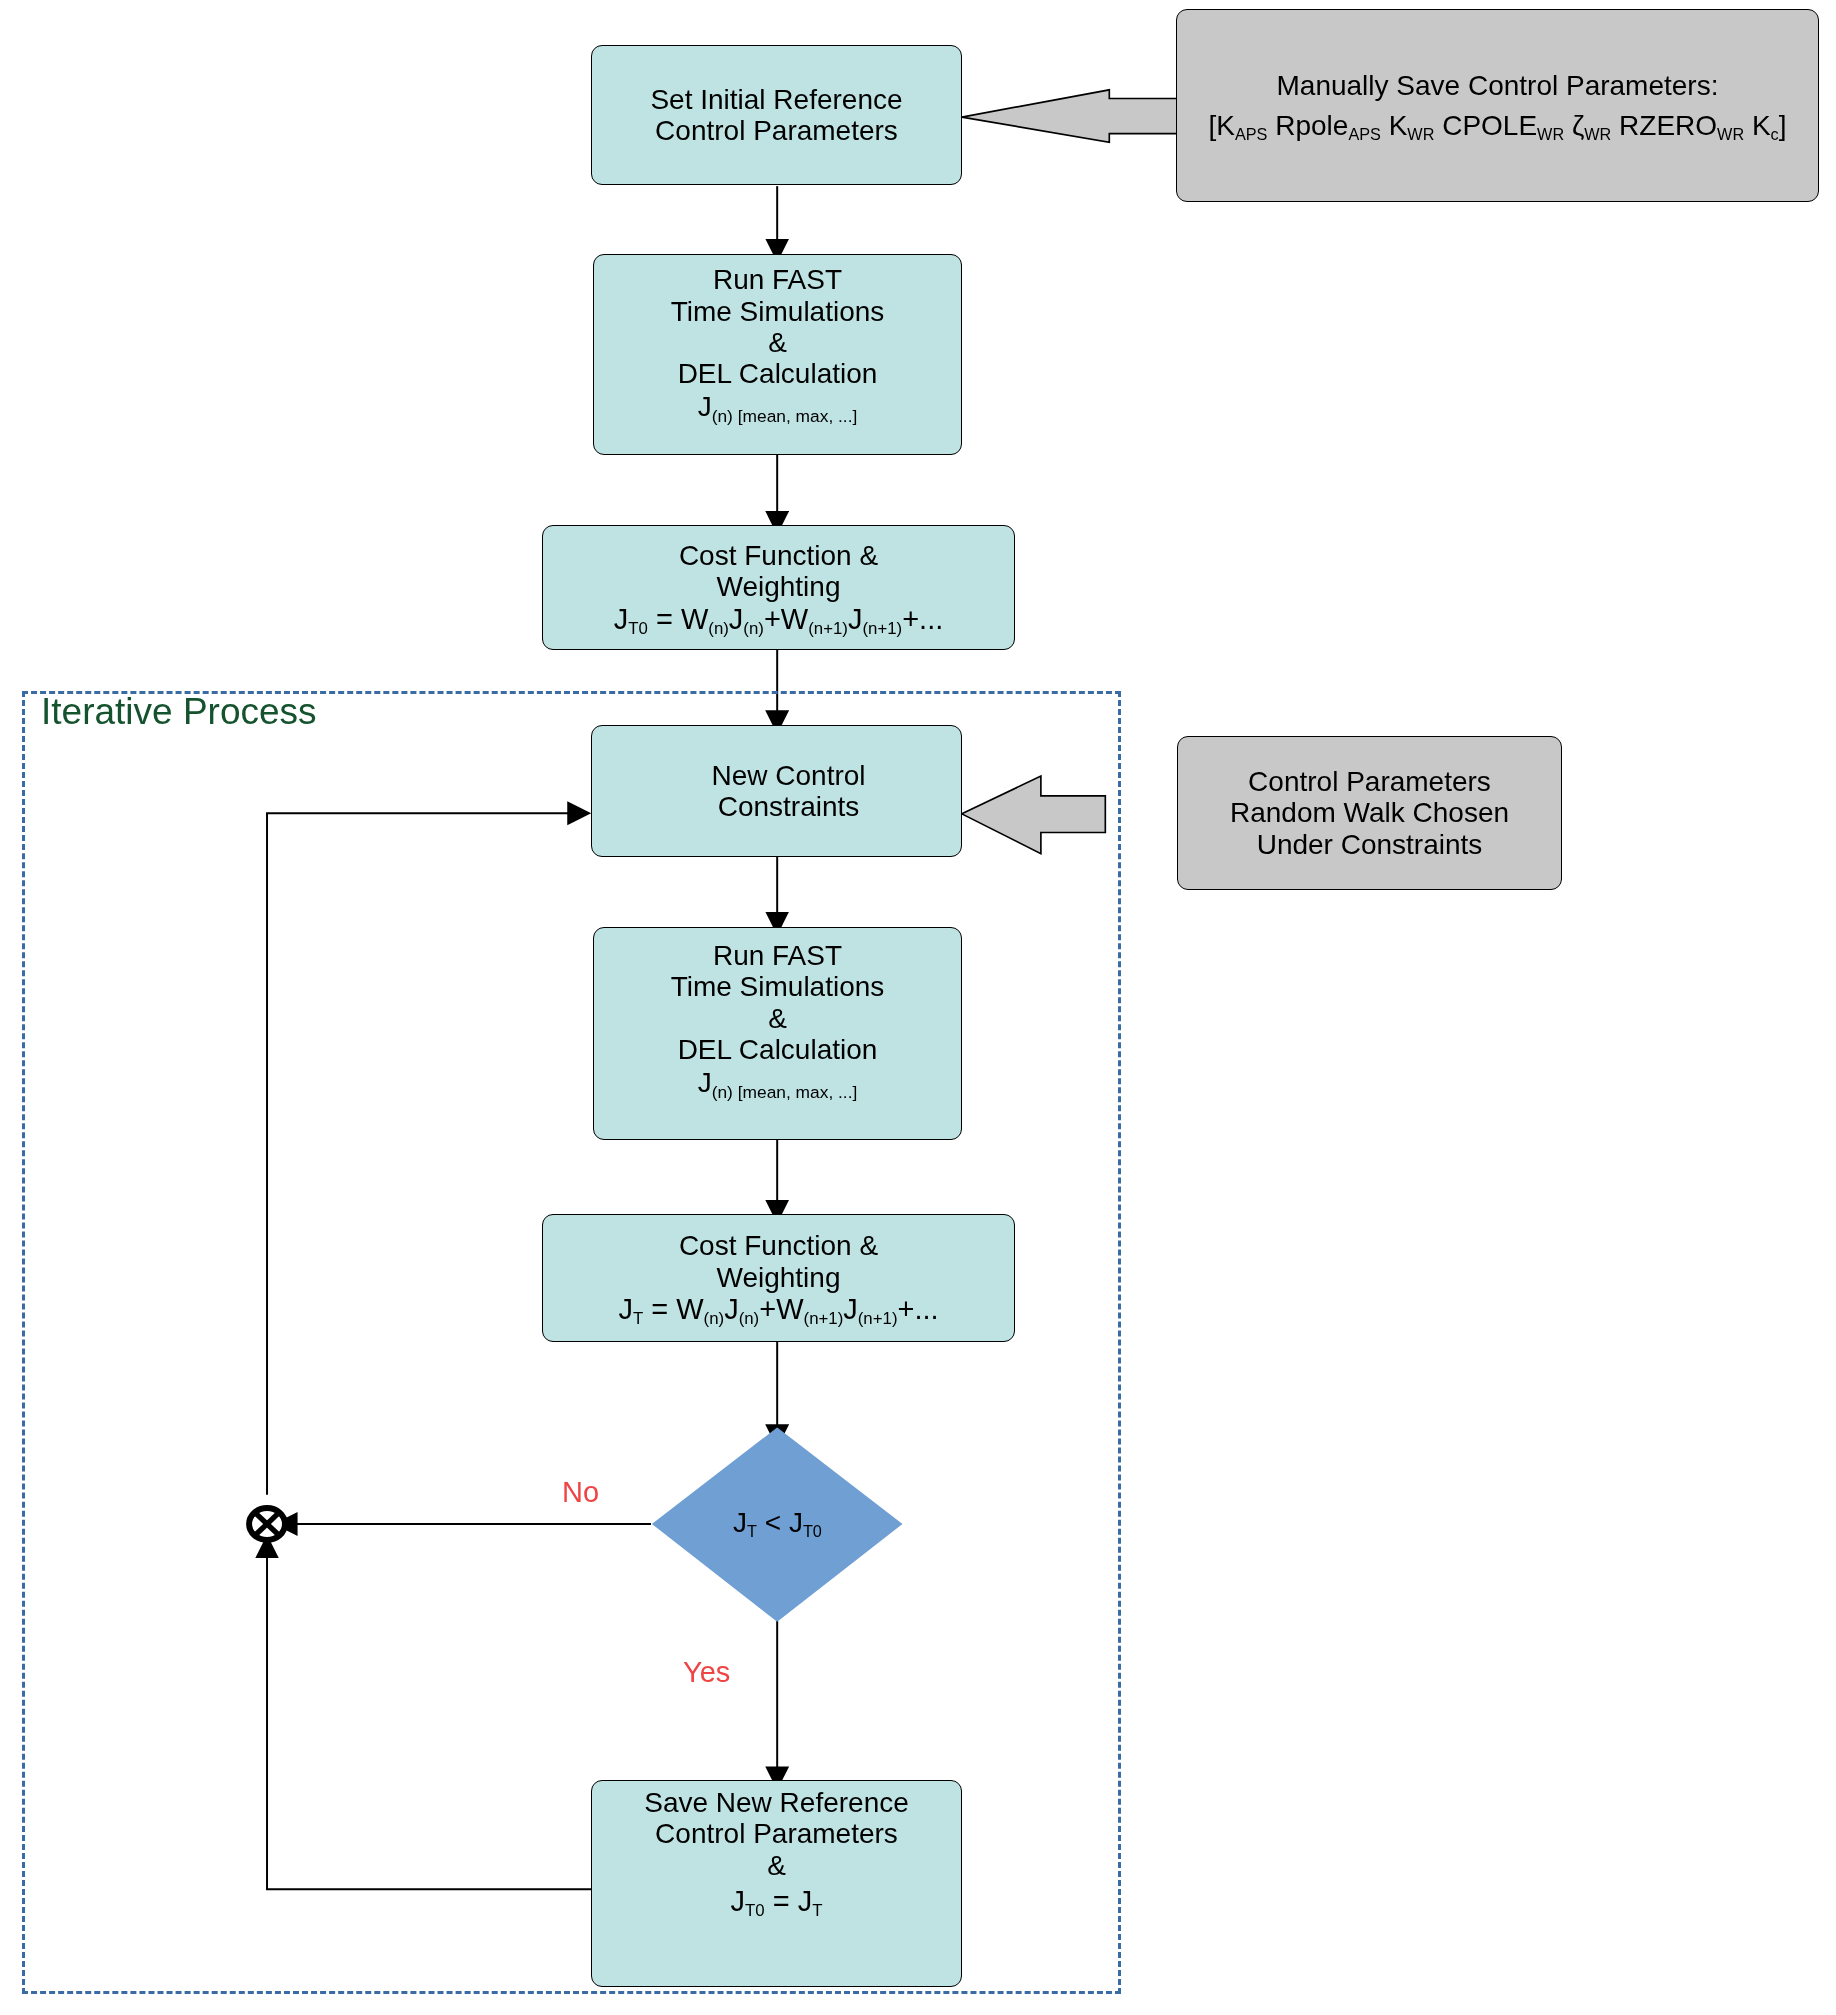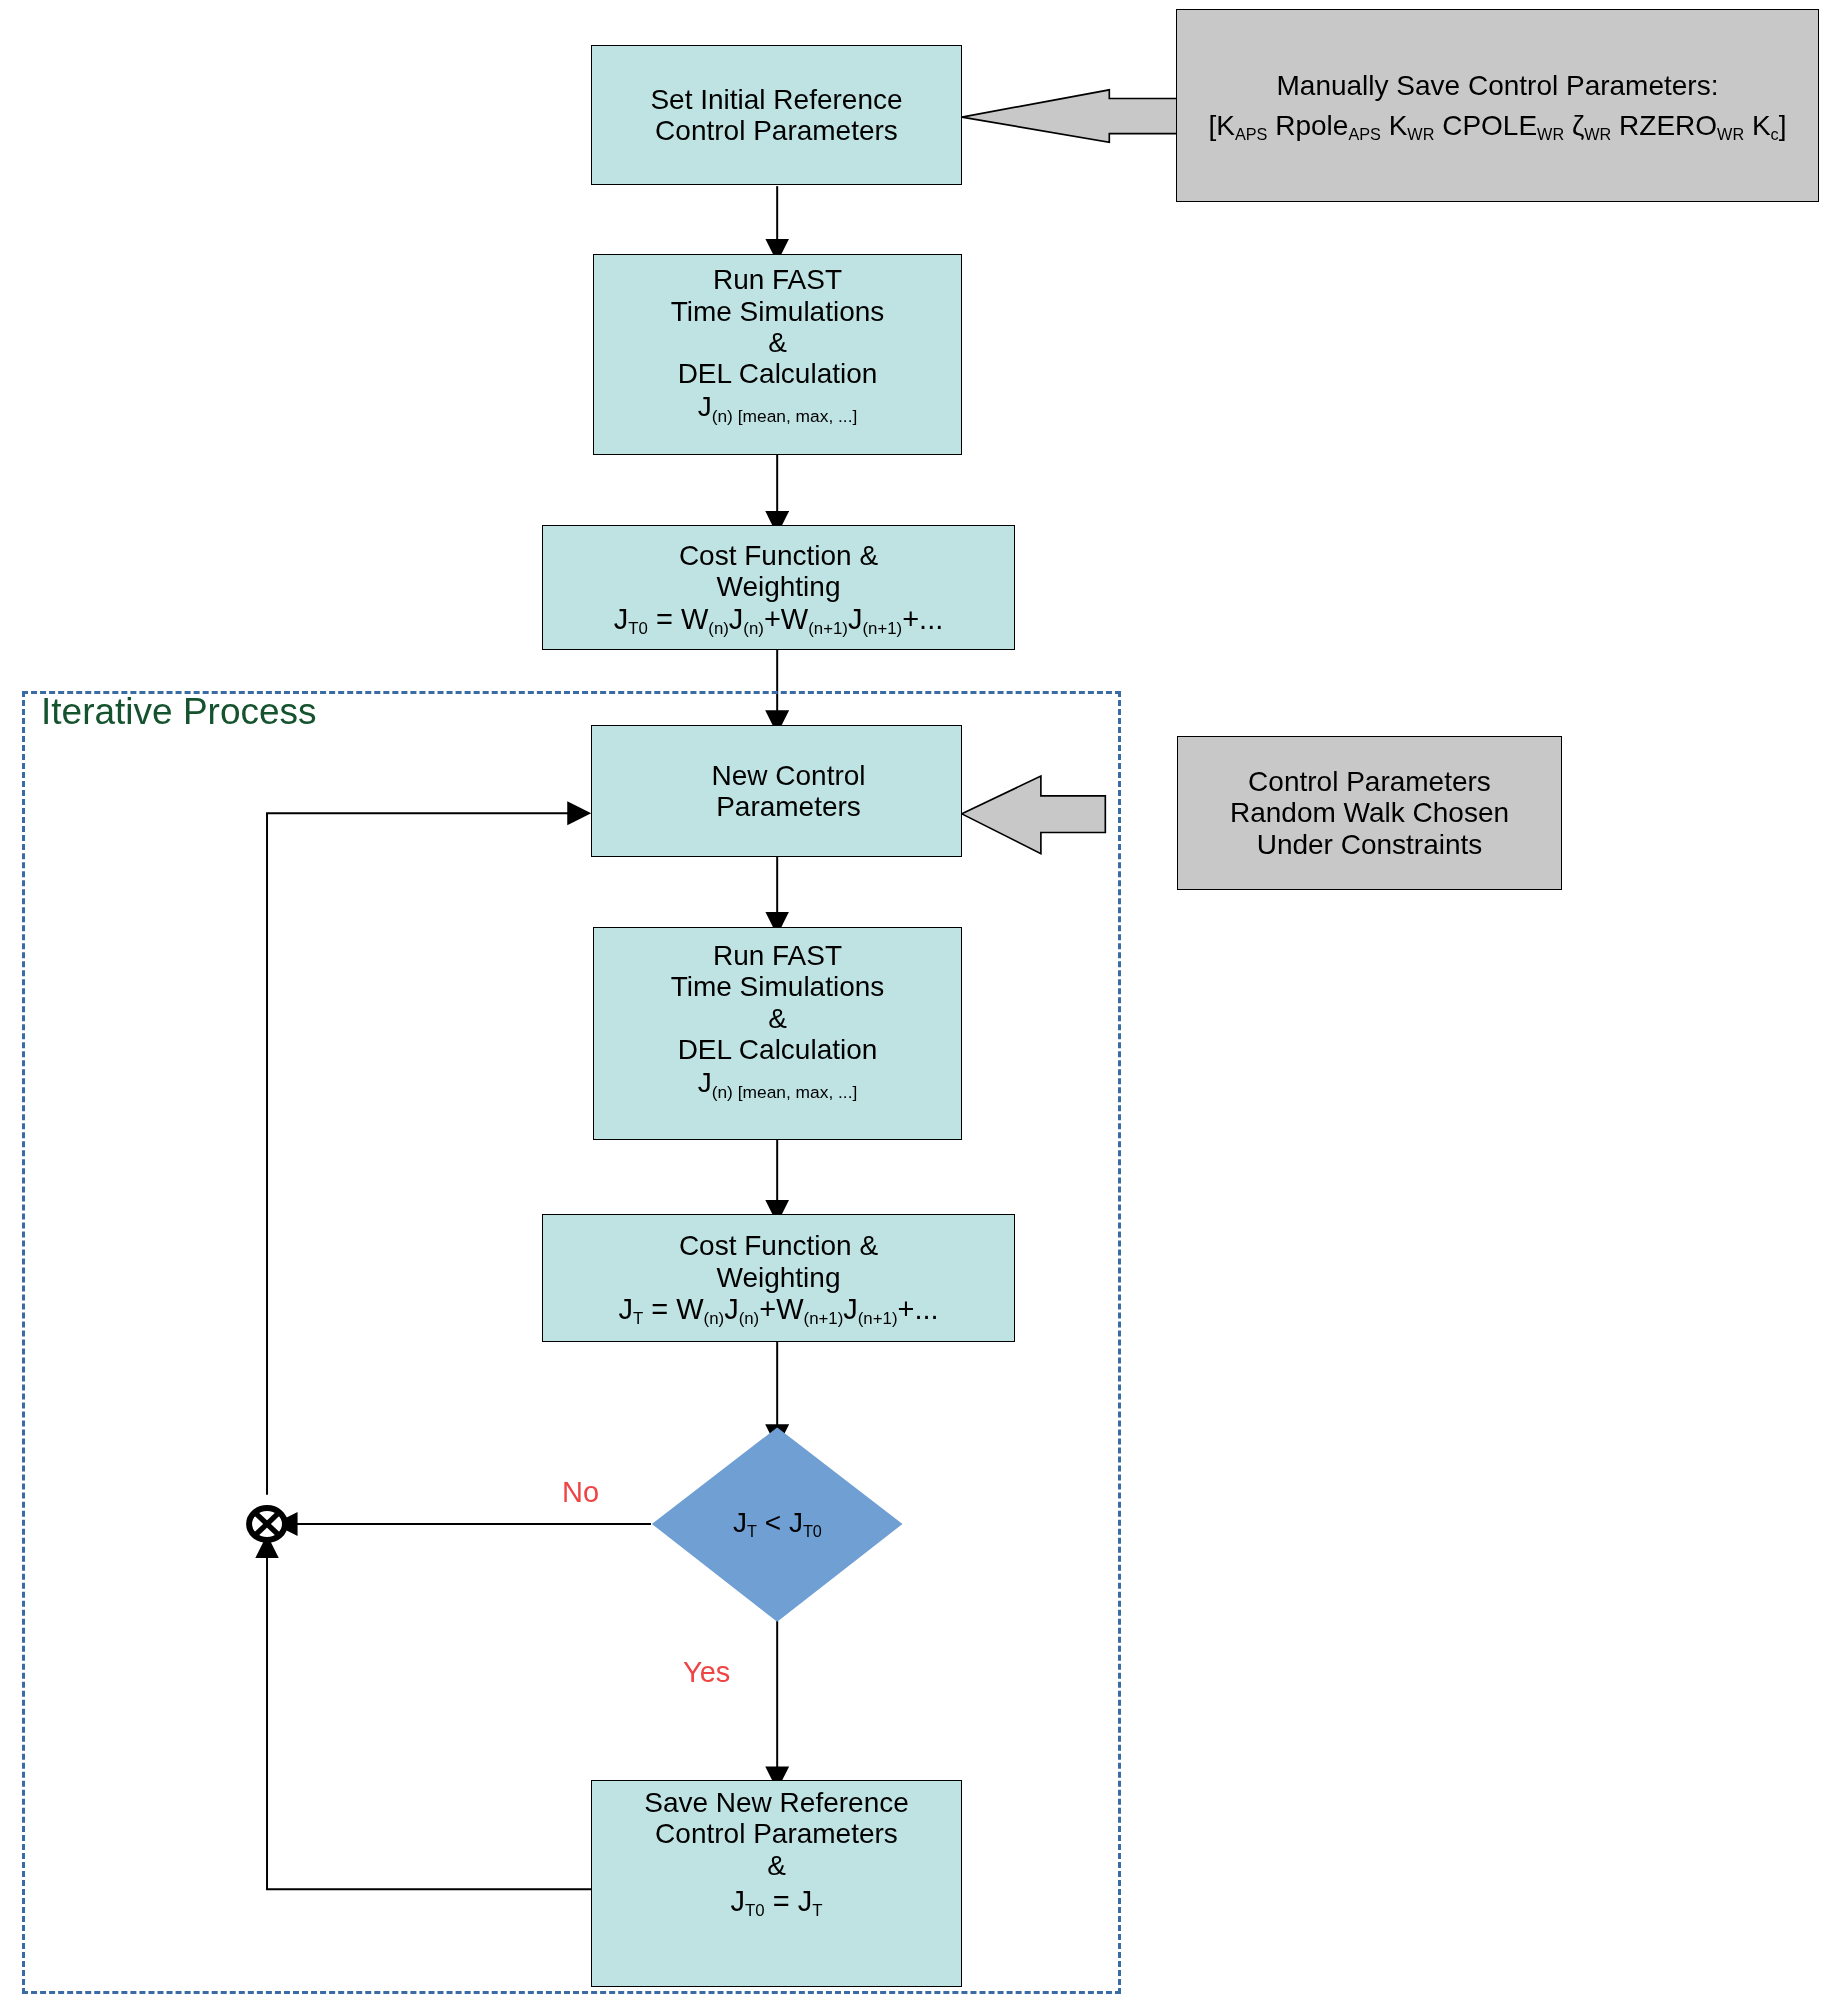--- a/index.html
+++ b/index.html
@@ -28,20 +28,21 @@
   }
   .node {
     position: absolute;
     box-sizing: border-box;
     display: flex;
     flex-direction: column;
     align-items: center;
     justify-content: center;
     text-align: center;
     line-height: 1.12;
+    border-radius: 11px;
   }
   .proc {
     background: #bfe3e3;
     border: 1.3px solid #000000;
   }
   .note {
     background: #c8c8c8;
     border: 1.3px solid #000000;
   }
   .ln {
@@ -150,21 +151,21 @@
   </div>
 
   <div class="node proc" style="left:542px; top:525px; width:473px; height:125px;">
     <span class="ln fs-big">Cost Function &amp;</span>
     <span class="ln fs-big">Weighting</span>
     <span class="ln fs-eq">J<sub>T0</sub> = W<sub>(n)</sub>J<sub>(n)</sub>+W<sub>(n+1)</sub>J<sub>(n+1)</sub>+...</span>
   </div>
 
   <div class="node proc" style="left:591px; top:725px; width:371px; height:132px;padding-left:24px;">
     <span class="ln fs-big">New Control</span>
-    <span class="ln fs-big">Parameters</span>
+    <span class="ln fs-big">Constraints</span>
   </div>
 
   <div class="node note" style="left:1177px; top:736px; width:385px; height:154px;">
     <span class="ln fs-big">Control Parameters</span>
     <span class="ln fs-big">Random Walk Chosen</span>
     <span class="ln fs-big">Under Constraints</span>
   </div>
 
   <div class="node proc" style="left:593px; top:927px; width:369px; height:213px; justify-content:flex-start; padding-top:12px;">
     <span class="ln fs-big">Run FAST</span>

